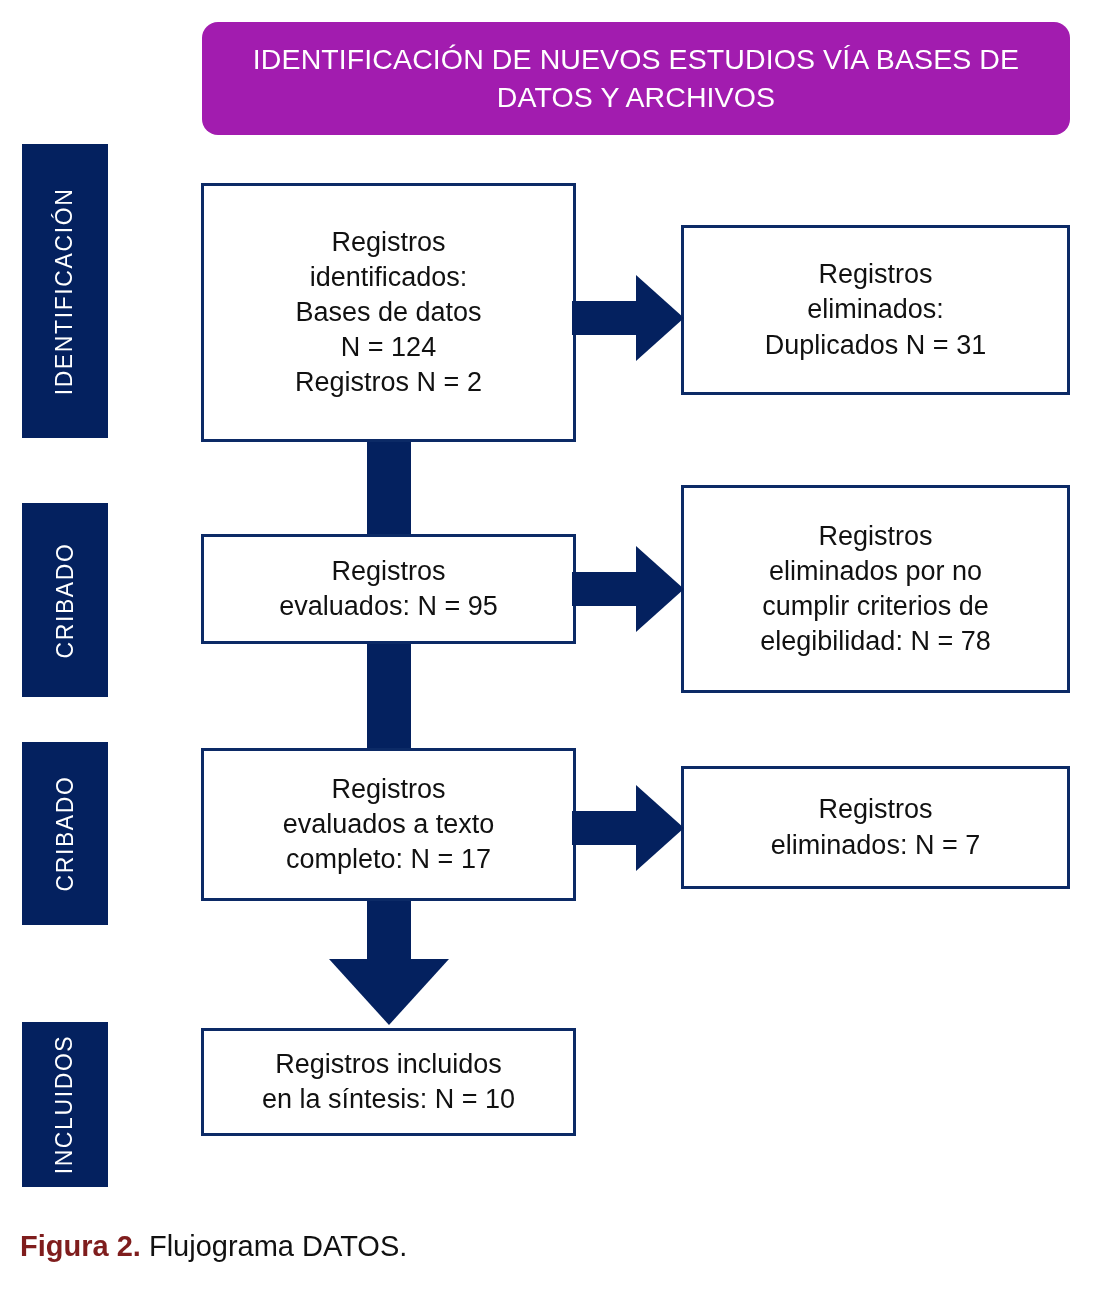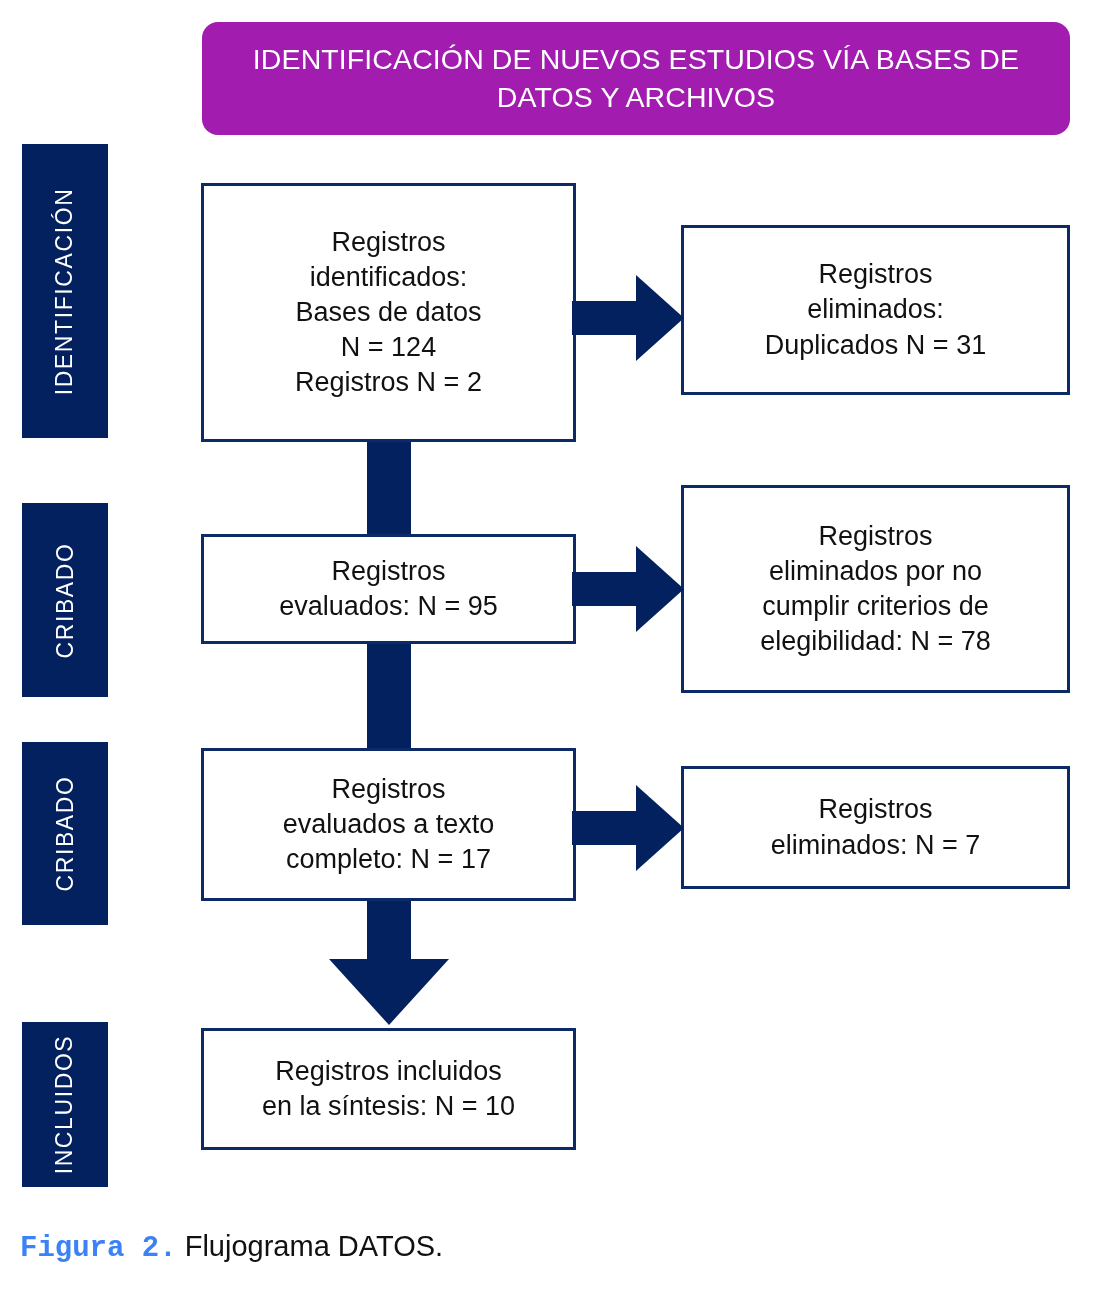--- a/index.html
+++ b/index.html
@@ -47,21 +47,21 @@
   .flowbox .txt{
     font-size:27px;line-height:1.30;color:#111111;padding:2px 12px;white-space:pre-line;
   }
 
   #box-identificados{left:201px;top:183px;width:375px;height:259px;}
   #box-duplicados   {left:681px;top:225px;width:389px;height:170px;}
   #box-evaluados    {left:201px;top:534px;width:375px;height:110px;}
   #box-no-criterios {left:681px;top:485px;width:389px;height:208px;}
   #box-texto-completo{left:201px;top:748px;width:375px;height:153px;}
   #box-eliminados-7 {left:681px;top:766px;width:389px;height:123px;}
-  #box-incluidos    {left:201px;top:1028px;width:375px;height:122px;}
+  #box-incluidos    {left:201px;top:1028px;width:375px;height:108px;}
 
   
   .vbar{position:absolute;background:#04215F;}
   #vbar-1{left:367px;top:442px;width:44px;height:92px;}
   #vbar-2{left:367px;top:644px;width:44px;height:104px;}
 
   
   #varrow-shaft{position:absolute;left:367px;top:901px;width:44px;height:62px;background:#04215F;}
   #varrow-head{
     position:absolute;left:329px;top:959px;width:0;height:0;
@@ -88,21 +88,21 @@
 
   #harrow-3{left:572px;top:785px;width:112px;height:86px;}
   #harrow-3 .shaft{top:26px;width:68px;height:34px;}
   #harrow-3 .head{left:64px;top:0;}
 
   
   .caption{
     position:absolute;left:20px;top:1228px;width:1050px;
     font-size:29px;line-height:1.25;color:#1A1A1A;
   }
-  .caption .fig-label{color:#3b82f6;font-weight:bold;font-family:Liberation Mono, monospace;}
+  .caption .fig-label{color:#7f1d1d;font-weight:bold;}
   .caption .fig-text{color:#111111;}
 </style>
 </head>
 <body>
 
 <div id="stage">
 
   <div class="banner">
     <div class="banner-text">IDENTIFICACIÓN DE NUEVOS ESTUDIOS VÍA BASES DE DATOS Y ARCHIVOS</div>
   </div>

